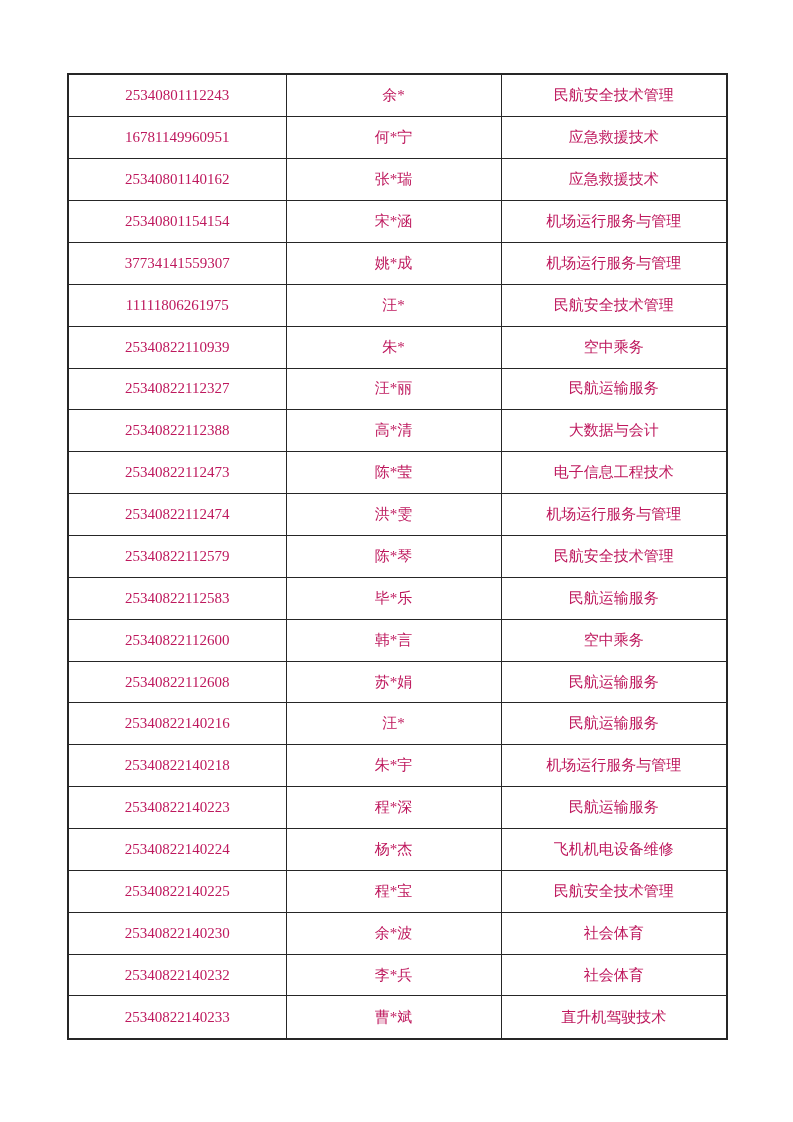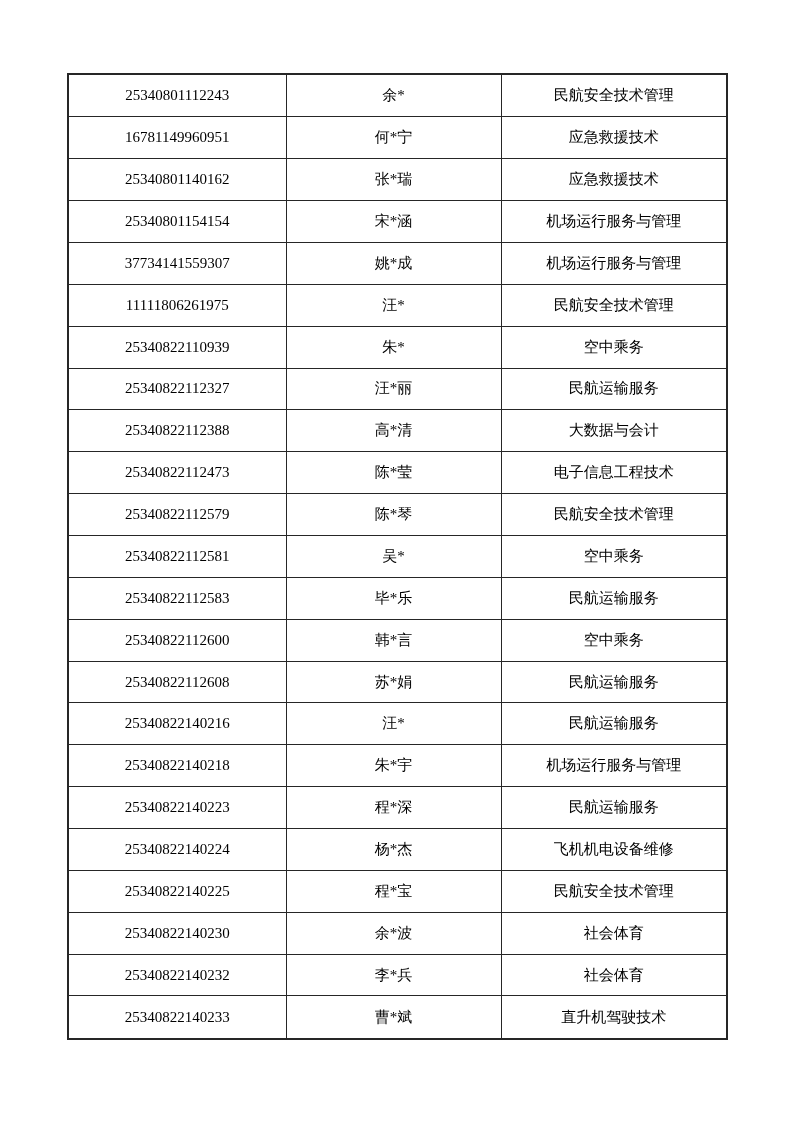--- a/index.html
+++ b/index.html
@@ -18,21 +18,21 @@
     position: absolute;
     left: 67px;
     top: 73px;
     width: 659px;
     height: 967px;
     border-collapse: collapse;
     table-layout: fixed;
     border: 2px solid #262626;
     font-family: "Liberation Serif", "DejaVu Serif", serif;
     font-size: 15px;
-    color: #000000;
+    color: #be185d;
   }
   table.roster td {
     border: 1.2px solid #262626;
     text-align: center;
     vertical-align: middle;
     padding: 0;
     overflow: hidden;
     white-space: nowrap;
   }
   col.col-number { width: 218px; }
@@ -94,28 +94,28 @@
           <td>25340822112388</td>
           <td>高*清</td>
           <td>大数据与会计</td>
         </tr>
         <tr>
           <td>25340822112473</td>
           <td>陈*莹</td>
           <td>电子信息工程技术</td>
         </tr>
         <tr>
+          <td>25340822112474</td>
+          <td>洪*雯</td>
+          <td>机场运行服务与管理</td>
+        </tr>
+        <tr>
           <td>25340822112579</td>
           <td>陈*琴</td>
           <td>民航安全技术管理</td>
-        </tr>
-        <tr>
-          <td>25340822112581</td>
-          <td>吴*</td>
-          <td>空中乘务</td>
         </tr>
         <tr>
           <td>25340822112583</td>
           <td>毕*乐</td>
           <td>民航运输服务</td>
         </tr>
         <tr>
           <td>25340822112600</td>
           <td>韩*言</td>
           <td>空中乘务</td>

